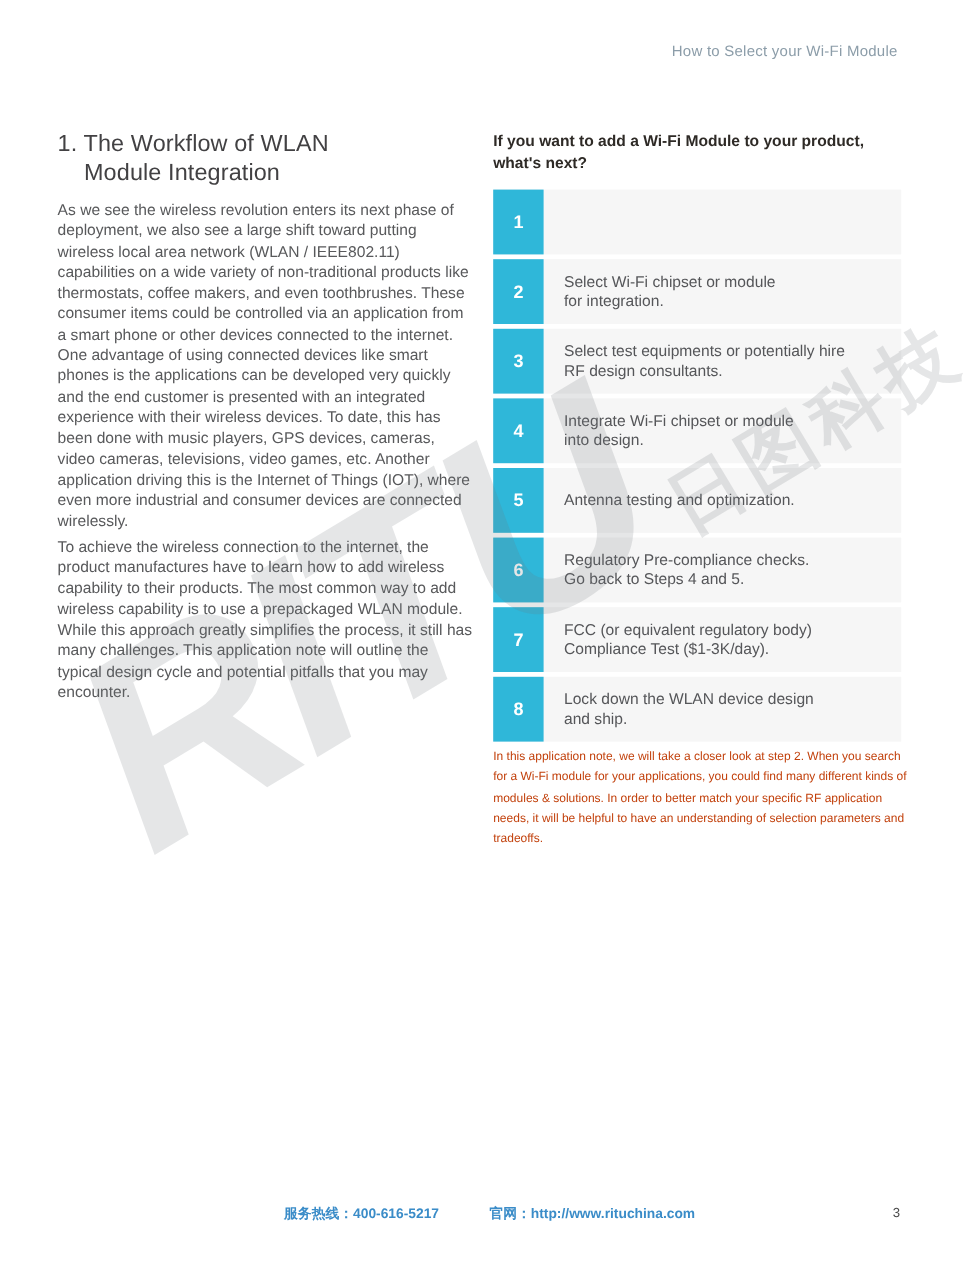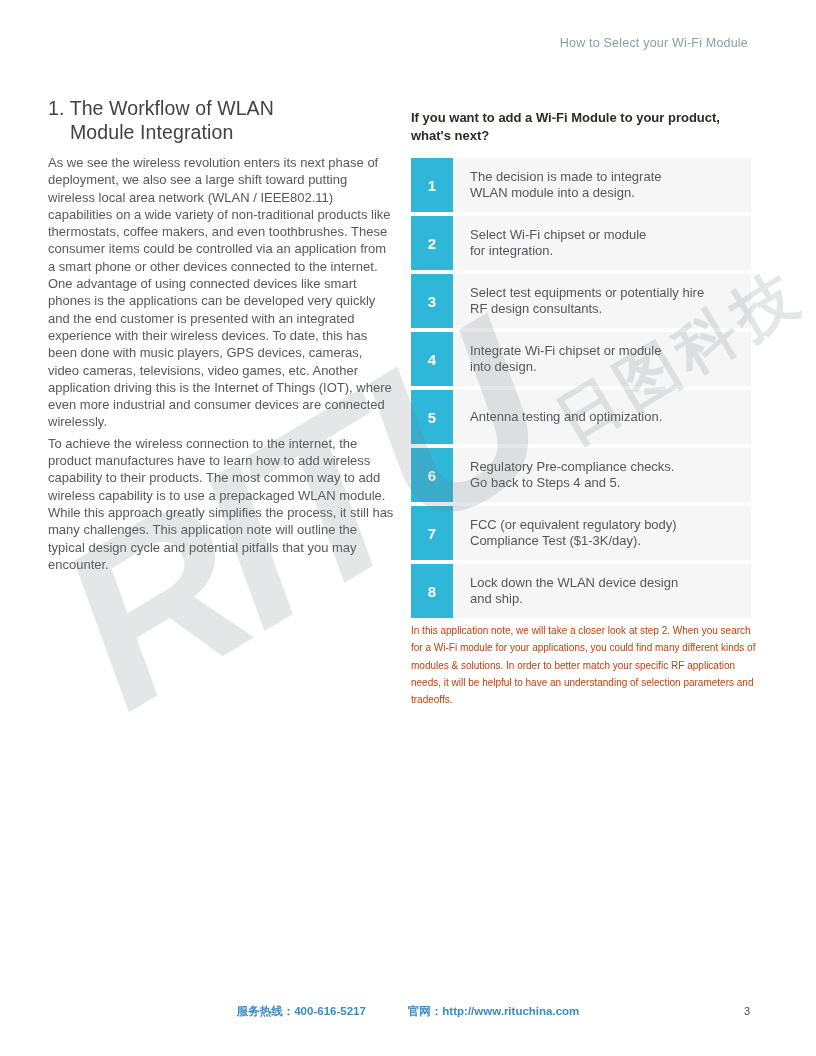--- a/index.html
+++ b/index.html
@@ -21,21 +21,21 @@
     position: absolute;
     top: 36px; right: 68px;
     font-size: 12.5px;
     color: var(--header-gray, #8c9da9);
     letter-spacing: 0.2px;
   }
 
   
   .left-col {
     position: absolute;
-    left: 48px; top: 96px;
+    left: 48px; top: 108px;
     width: 347px;
   }
   .left-heading {
     font-size: 19.5px;
     font-weight: 400;
     line-height: 24px;
     color: #424143;
     letter-spacing: 0.1px;
   }
   .left-heading .h-line2 { display: block; padding-left: 22px; }
@@ -156,24 +156,20 @@
 
   <div class="right-col">
     <div class="intro-heading">
       <div>If you want to add a Wi-Fi Module to your product,</div>
       <div>what's next?</div>
     </div>
 
     <div class="steps-list">
   <div class="step-row">
     <div class="step-num">1</div>
-    <div class="step-text">
-            <div>The decision is made to integrate</div>
-            <div>WLAN module into a design.</div>
-          </div>
   </div>
 
   <div class="step-row">
     <div class="step-num">2</div>
     <div class="step-text">
             <div>Select Wi-Fi chipset or module</div>
             <div>for integration.</div>
           </div>
   </div>
 

